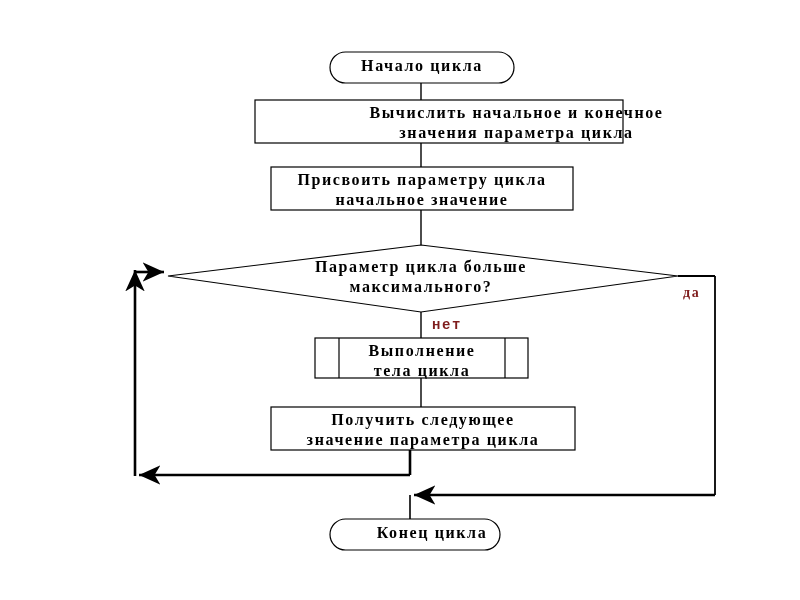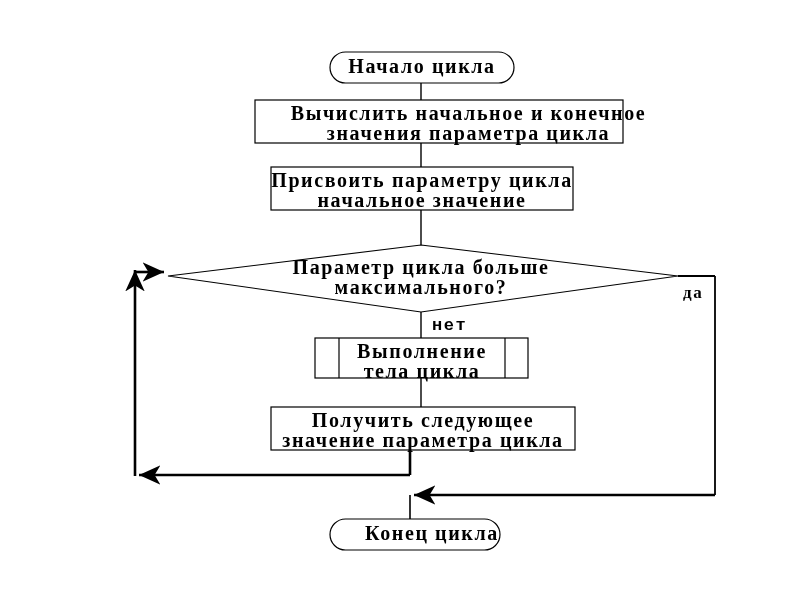--- a/index.html
+++ b/index.html
@@ -23,39 +23,39 @@
     left: 0;
     top: 0;
     width: 800px;
     height: 600px;
   }
   .shape-text {
     position: absolute;
     text-align: center;
     color: #000000;
     font-family: "Liberation Serif", "DejaVu Serif", serif;
-    font-size: 20px;
+    font-size: 16px;
     font-weight: bold;
     letter-spacing: 1.6px;
     line-height: 20px;
     white-space: pre-line;
     pointer-events: none;
   }
   .edge-label {
     position: absolute;
-    color: #000000;
+    color: #7f1d1d;
     font-family: "Liberation Serif", "DejaVu Serif", serif;
-    font-size: 17px;
+    font-size: 14px;
     font-weight: bold;
     letter-spacing: 1.6px;
     line-height: 15px;
     white-space: nowrap;
   }
   .t-start   { left: 330px; top: 56px;  width: 184px; }
-  .t-init    { left: 255px; top: 103px; width: 427px; }
+  .t-init    { left: 255px; top: 103px; width: 427px; padding-left: 48px; }
   .t-assign  { left: 271px; top: 170px; width: 302px; }
   .t-cond    { left: 251px; top: 257px; width: 340px; }
   .t-body    { left: 339px; top: 341px; width: 166px; }
   .t-next    { left: 271px; top: 410px; width: 304px; }
   .t-end     { left: 330px; top: 523px; width: 204px; }
   .l-yes     { left: 683px; top: 285px; }
   .l-no      { left: 432px; top: 318px; font-family: Liberation Mono, monospace; }
 </style>
 </head>
 <body>

